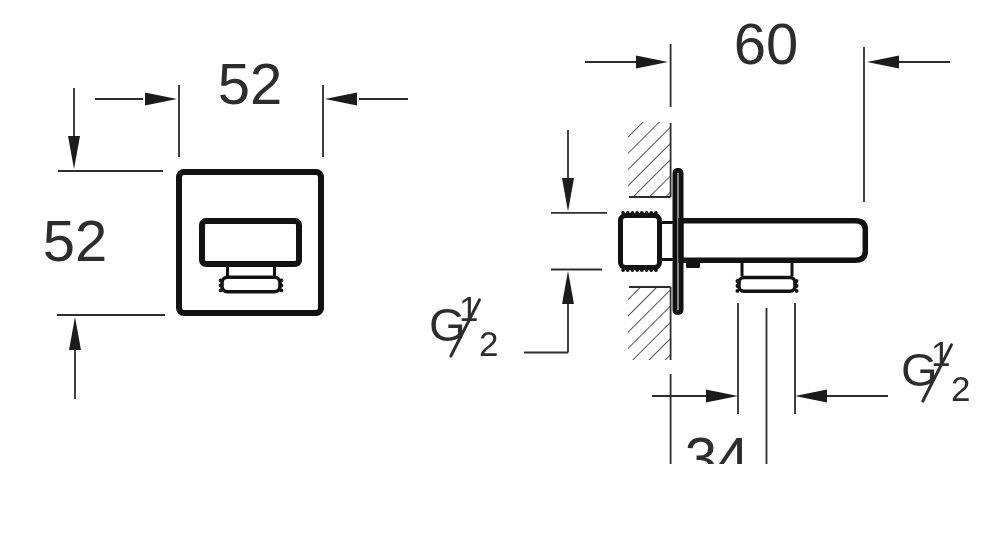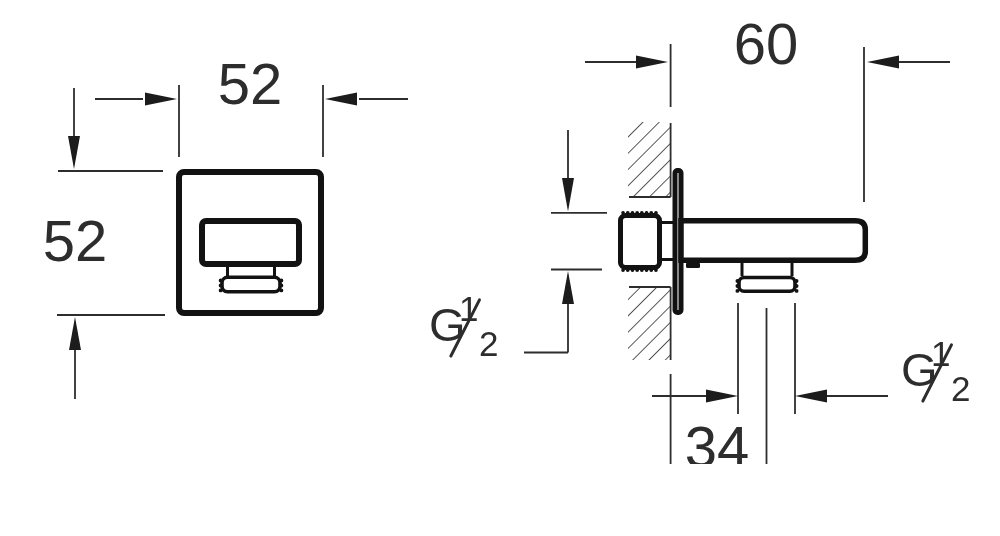--- a/index.html
+++ b/index.html
@@ -122,21 +122,21 @@
       <polygon points="766.5,477 798.5,470.6 798.5,483.4" fill="#1c1c1c" stroke="none"></polygon>
     </g>
   </svg>
 
   <div class="dimnum" style="left:205px;top:55px;">52</div>
 
   <div class="dimnum" style="left:30px;top:212px;">52</div>
 
   <div class="dimnum" style="left:721px;top:15px;">60</div>
 
-  <div class="dimnum" style="left:672px;top:418px;">34</div>
+  <div class="dimnum" style="left:672px;top:429px;">34</div>
 
   <div class="gfrac" style="left:429px;top:296px;">
     <span class="g">G</span>
     <span class="fnum">1</span>
     <span class="slash"></span>
     <span class="fden">2</span>
   </div>
 
   <div class="gfrac" style="left:901px;top:341px;">
     <span class="g">G</span>

